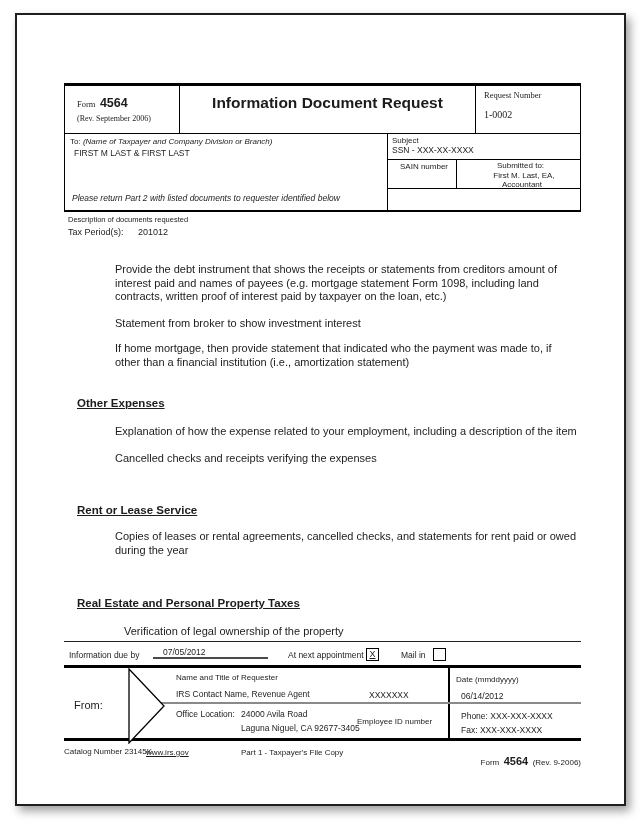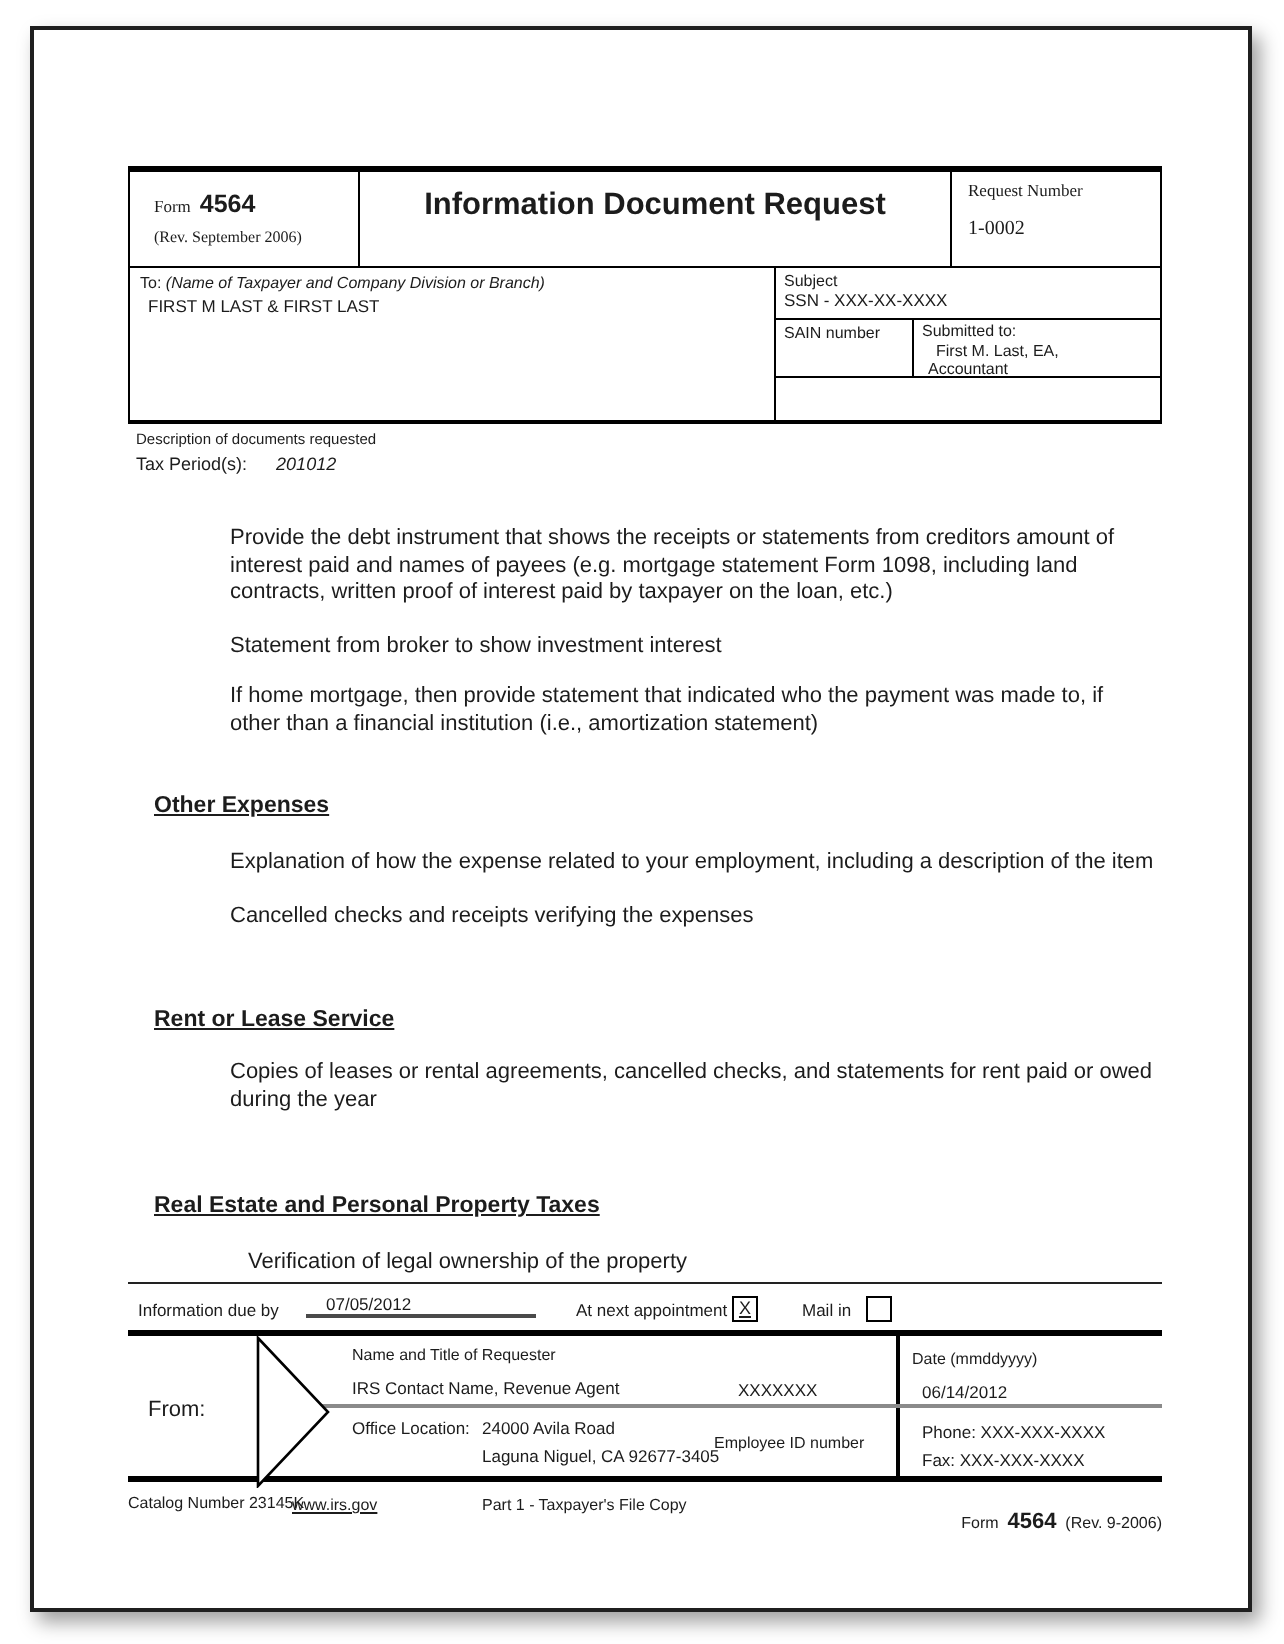--- a/index.html
+++ b/index.html
@@ -24,21 +24,21 @@
         border-bottom:1px solid #000;display:flex;}
   .c-form{width:115px;box-sizing:border-box;border-right:1px solid #000;padding:7px 0 0 12px;}
   .c-title{width:296px;box-sizing:border-box;border-right:1px solid #000;text-align:center;padding-top:5px;}
   .c-req{flex:1;padding:4px 0 0 8px;}
   .row2{position:absolute;left:0;top:48px;width:100%;bottom:0;display:flex;}
   .c-to{width:323px;box-sizing:border-box;border-right:1px solid #000;position:relative;padding:3px 0 0 5px;}
   .rcol{flex:1;position:relative;}
   .subj{position:absolute;left:0;top:0;width:100%;height:26px;box-sizing:border-box;
         border-bottom:1px solid #000;padding:2px 0 0 4px;}
   .sainrow{position:absolute;left:0;top:26px;width:100%;height:29px;box-sizing:border-box;
-        border-bottom:1px solid #000;display:flex;}
+        border-bottom:1px solid #000;display:flex;text-align:center;}
   .sain{width:69px;box-sizing:border-box;border-right:1px solid #000;padding:2px 0 0 4px;}
   .subm{flex:1;padding:1px 0 0 4px;line-height:9.5px;}
   .dates{position:absolute;left:0;top:55px;width:100%;bottom:0;padding:2px 0 0 4px;box-sizing:border-box;}
   
   .cbox{width:13px;height:13px;border:1.5px solid #000;box-sizing:border-box;
         font-size:9px;text-align:center;line-height:11px;}
   .dateline{border-bottom:2px solid #4a4a4a;width:105px;padding-left:10px;font-size:8.5px;}
   
   .fromtbl{left:47px;top:650px;width:517px;height:76px;box-sizing:border-box;
         border-top:3px solid #000;border-bottom:3.5px solid #000;position:absolute;}
@@ -68,20 +68,21 @@
         <div class="serif s10" style="margin-top:9px;">1-0002</div>
       </div>
     </div>
     <div class="row2">
       <div class="c-to">
         <div class="s8">
           <span>To:</span>
           <span class="it">(Name of Taxpayer and Company Division or Branch)</span>
         </div>
         <div class="s85" style="margin-top:2px;padding-left:4px;">FIRST M LAST &amp; FIRST LAST</div>
+        <div class="it s85 abs" style="left:7px;bottom:7px;">Please return Part 2 with listed documents to requester identified below</div>
       </div>
       <div class="rcol">
         <div class="subj s8">
           <div>Subject</div>
           <div class="s85">SSN - XXX-XX-XXXX</div>
         </div>
         <div class="sainrow">
           <div class="sain s8">SAIN number</div>
           <div class="subm s8">
             <div>Submitted to:</div>
@@ -89,21 +90,21 @@
             <div style="padding-left:3px;">Accountant</div>
           </div>
         </div>
       </div>
     </div>
   </div>
 
   <div class="abs s7" style="left:51px;top:200px;">Description of documents requested</div>
   <div class="abs s9" style="left:51px;top:212px;">
     <span>Tax Period(s):</span>
-    <span style="margin-left:12px;font-style:italic;">201012</span>
+    <span style="margin-left:12px;">201012</span>
   </div>
 
   <div class="abs para" style="left:51px;top:248px;">Provide the debt instrument that shows the receipts or statements from creditors amount of
 interest paid and names of payees (e.g. mortgage statement Form 1098, including land
 contracts, written proof of interest paid by taxpayer on the loan, etc.)</div>
   <div class="abs para" style="left:51px;top:302px;">Statement from broker to show investment interest</div>
   <div class="abs para" style="left:51px;top:327px;">If home mortgage, then provide statement that indicated who the payment was made to, if
 other than a financial institution (i.e., amortization statement)</div>
 
   <div class="abs hdg" style="left:60px;top:382px;">Other Expenses</div>

